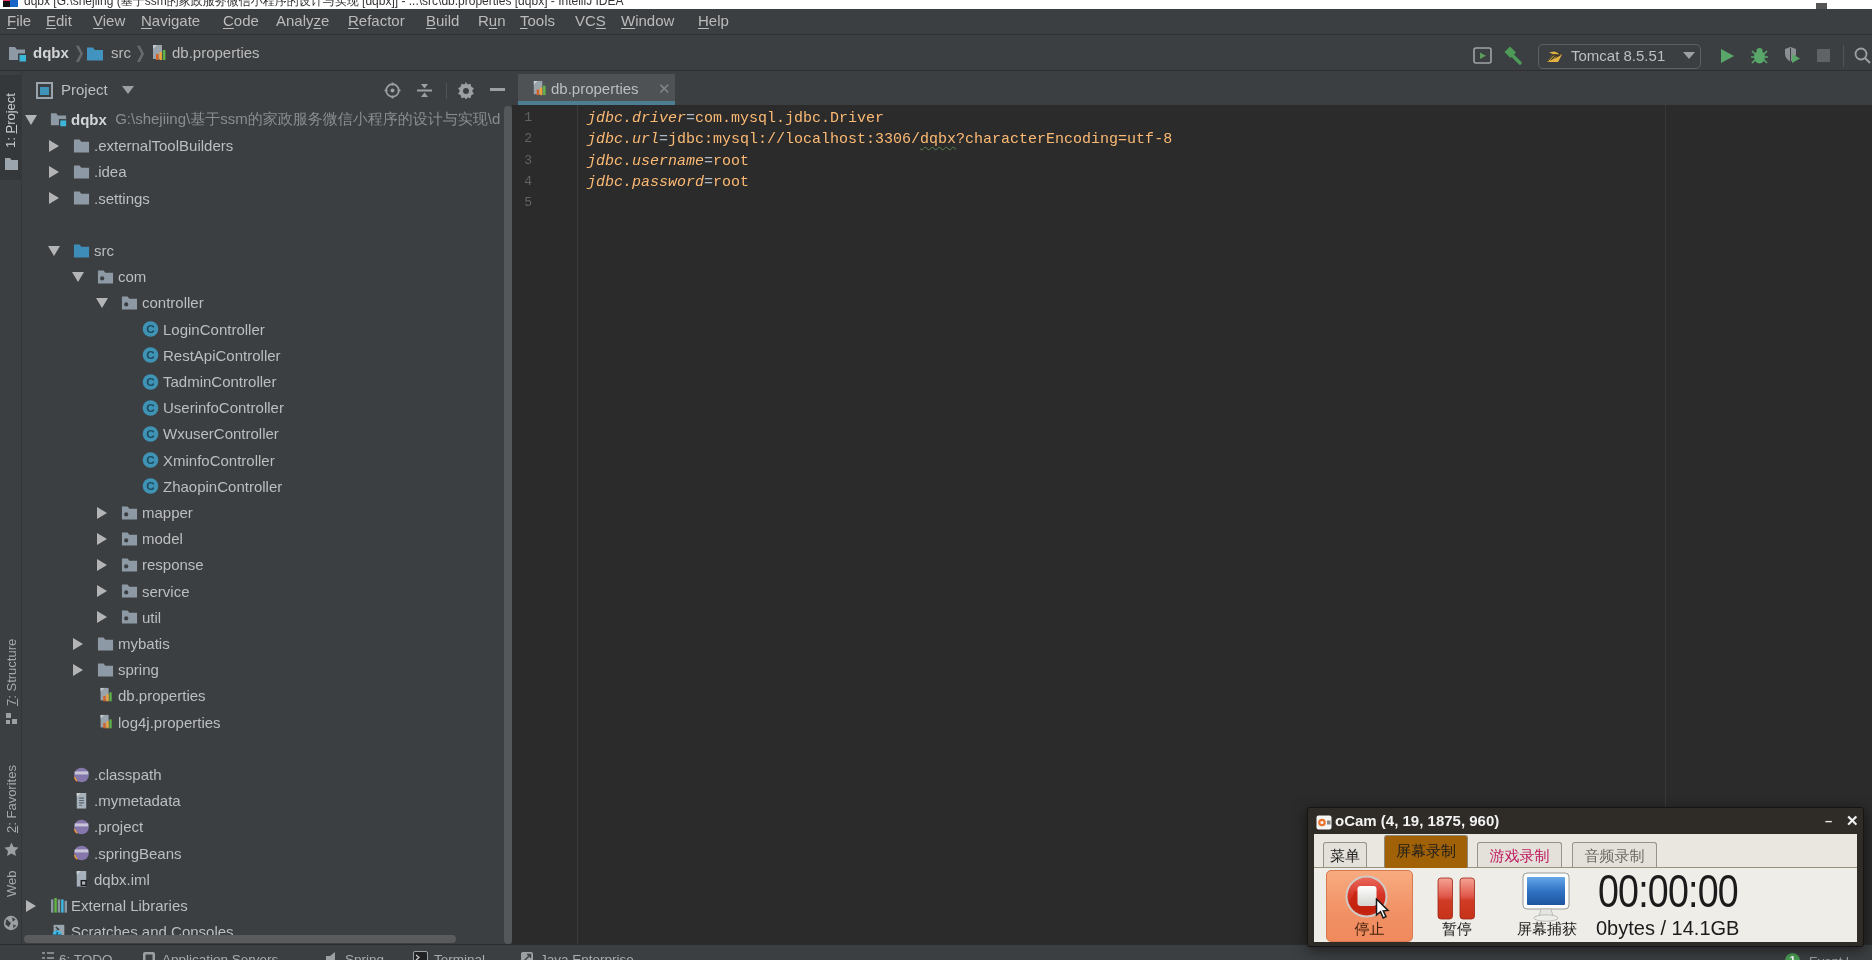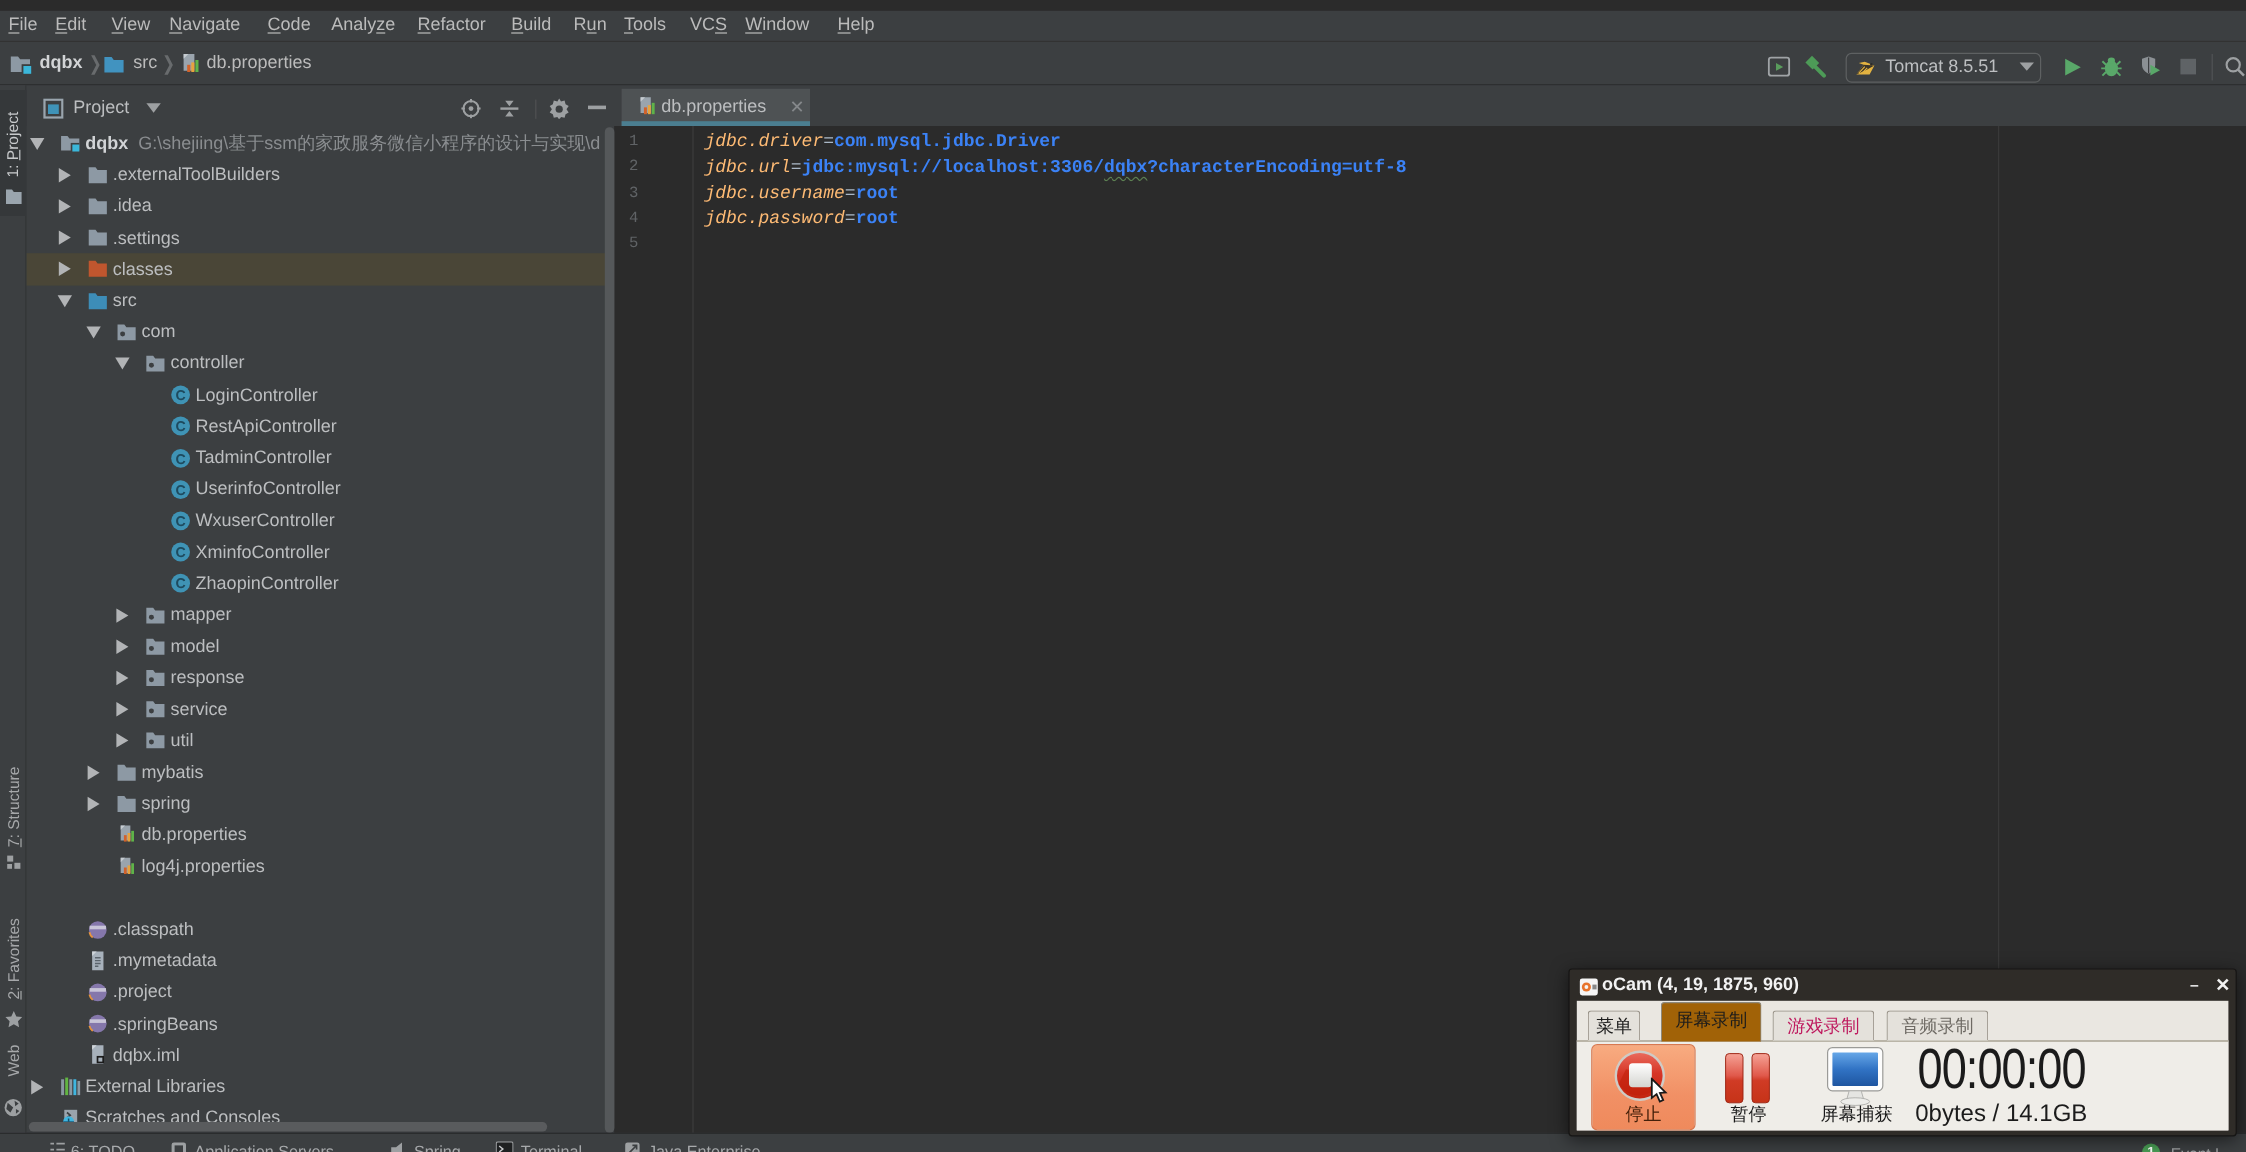--- a/index.html
+++ b/index.html
@@ -39,41 +39,50 @@
   .tri-d { width:0; height:0; border-top:10px solid #b2b4b6; border-left:6px solid transparent; border-right:6px solid transparent; margin-left:0px;}
 
   
   #editor { left:512px; top:105px; width:1360px; height:839px; background:#2b2b2b; }
   #tab { left:518px; top:74px; width:157px; height:31px; background:#4e5254; }
   #tabline { left:518px; top:101px; width:157px; height:4px; background:#4b7e90; }
   #gutterline { left:577px; top:105px; width:1px; height:839px; background:#3c3c3c; }
   #marginline { left:1665px; top:105px; width:1px; height:839px; background:#393939; }
   .lnum { position:absolute; width:30px; text-align:right; font-family:"Liberation Mono",monospace; font-size:13px; color:#606366; }
   #code { left:587px; top:108px; font-family:"Liberation Mono",monospace; font-size:15px; line-height:21.3px; white-space:pre; }
-  .k { color:#fdba74;font-style:italic; } .eq { color:#a9b7c6; } .v { color:#3b82f6;font-weight:bold; }
+  .k { color:#fdba74;font-style:italic; } .eq { color:#a9b7c6; } .v { color:#fdba74; }
   .typo { text-decoration:underline; text-decoration-style:wavy; text-decoration-color:#5c8052; text-decoration-thickness:1px; text-underline-offset:3px; }
 
   
   #vsb { left:504px; top:106px; width:8px; height:838px; background:#55585a; border-radius:4px; }
   #hsb { left:24px; top:935px; width:432px; height:8px; background:#595b5d; border-radius:4px; }
 
   
   #bottombar { left:0; top:944px; width:1872px; height:16px; background:#3c3f41; border-top:1px solid #2a2c2d; overflow:hidden; }
   .bi { position:absolute; top:7px; font-size:13.5px; color:#a8aaac; white-space:nowrap; }
 
   
   #ocam { left:1307px; top:807px; width:557px; height:140px; background:#2f2c28; border:1px solid #161514; border-radius:3px; box-shadow:0 3px 14px rgba(0,0,0,0.55); }
   #ocam-content { position:absolute; left:6px; top:26px; width:543px; height:108px; background:#eae7e1;padding-left:20px; }
   .otab { position:absolute; font-size:15px; color:#1c1c1c; text-align:center; border:1px solid #989288; border-bottom:none; border-radius:3px 3px 0 0; background:#e4e1db; }
   .olabel { position:absolute; font-size:15px; line-height:15px; color:#1a1a1a; top:87px; text-align:center; }
 </style>
 </head>
 <body>
 <div id="stage">
 
+  <div id="titlebar" class="abs">
+    <svg id="applogo" class="abs" width="15" height="13" viewBox="0 0 15 13">
+      <rect x="0" y="0" width="7" height="7" fill="#f53465"></rect>
+      <rect x="7" y="0" width="8" height="13" fill="#1a66c7"></rect>
+      <rect x="0" y="7" width="7" height="6" fill="#111"></rect>
+    </svg>
+    <div id="titletxt" class="abs">dqbx [G:\shejiing (基于ssm的家政服务微信小程序的设计与实现 [dqbx]] - ...\src\db.properties [dqbx] - IntelliJ IDEA</div>
+    <div class="abs" style="left:1816px;top:3px;width:11px;height:6px;background:#555"></div>
+  </div>
 
   <div id="menubar" class="abs">
     <div class="mi" style="left:7px"><u>F</u>ile</div>
     <div class="mi" style="left:46px"><u>E</u>dit</div>
     <div class="mi" style="left:93px"><u>V</u>iew</div>
     <div class="mi" style="left:141px"><u>N</u>avigate</div>
     <div class="mi" style="left:223px"><u>C</u>ode</div>
     <div class="mi" style="left:276px">Analy<u>z</u>e</div>
     <div class="mi" style="left:348px"><u>R</u>efactor</div>
     <div class="mi" style="left:426px"><u>B</u>uild</div>
@@ -231,31 +240,20 @@
     <div class="row" style="top:79.6px;padding-left:26px">
       <span class="arr">
           <span class="tri-r"></span>
         </span>
       <span class="ic">
           <svg width="18" height="16" viewBox="0 0 18 16">
             <path d="M1,1 h6 l1.8,2.4 H17 V15 H1 z" fill="#8d99a4"></path>
           </svg>
         </span>
       <span>.settings</span>
-    </div>
-    <div class="row" style="top:105.8px;padding-left:26px;background:#4a4637;width:490px">
-      <span class="arr">
-          <span class="tri-r"></span>
-        </span>
-      <span class="ic">
-          <svg width="18" height="16" viewBox="0 0 18 16">
-            <path d="M1,1 h6 l1.8,2.4 H17 V15 H1 z" fill="#c0562e"></path>
-          </svg>
-        </span>
-      <span>classes</span>
     </div>
     <div class="row" style="top:132px;padding-left:26px">
       <span class="arr">
           <span class="tri-d"></span>
         </span>
       <span class="ic">
           <svg width="18" height="16" viewBox="0 0 18 16">
             <path d="M1,1 h6 l1.8,2.4 H17 V15 H1 z" fill="#3d8db8"></path>
           </svg>
         </span>

